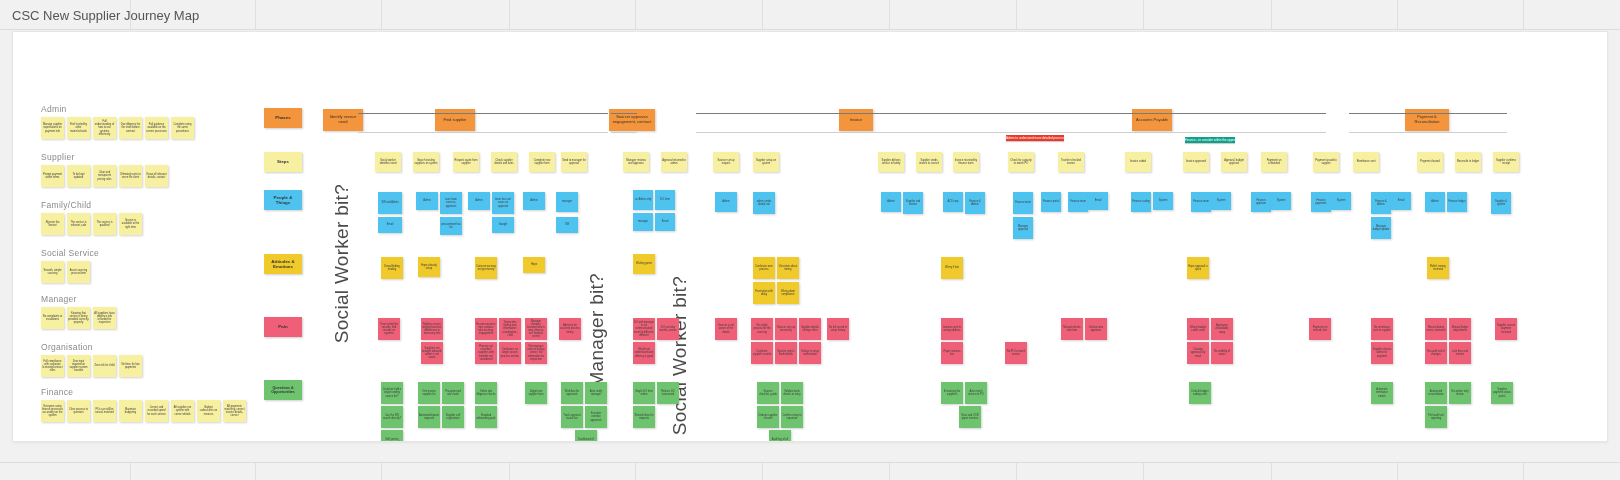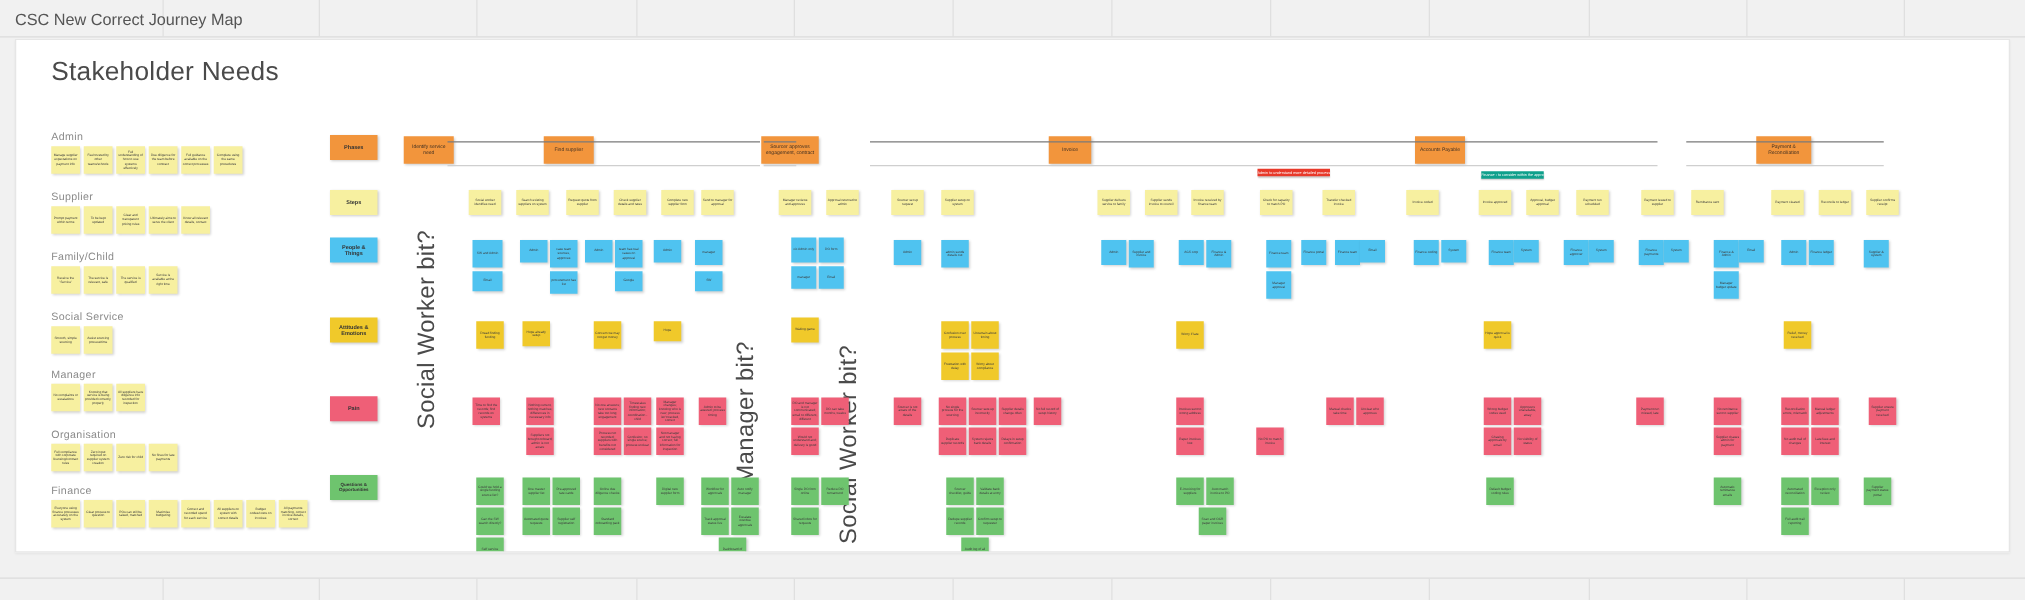--- a/index.html
+++ b/index.html
@@ -136,39 +136,38 @@
   }
 
   
   .map-note { position: absolute; }
 </style>
 </head>
 <body>
 
 <div class="grid-strip" id="top-strip">
   <div class="grid-cell" style="width:131px">
-    <span class="doc-title">CSC New Correct Journey Map</span>
+    <span class="doc-title">CSC New Supplier Journey Map</span>
   </div>
   <div class="grid-cell" style="width:125px"></div>
   <div class="grid-cell" style="width:126px"></div>
   <div class="grid-cell" style="width:128px"></div>
   <div class="grid-cell" style="width:126px"></div>
   <div class="grid-cell" style="width:127px"></div>
   <div class="grid-cell" style="width:127px"></div>
   <div class="grid-cell" style="width:127px"></div>
   <div class="grid-cell" style="width:127px"></div>
   <div class="grid-cell" style="width:128px"></div>
   <div class="grid-cell" style="width:126px"></div>
   <div class="grid-cell" style="width:126px"></div>
   <div class="grid-cell" style="width:126px;border-right:none"></div>
 </div>
 
 <div id="canvas">
 
-  <div class="board-title">Stakeholder Needs</div>
 
   <div class="sk-group" style="left:28px; top:72px">
     <div class="sk-label">Admin</div>
     <div class="sk-notes">
       <div class="note n-yellowpale sk-note">Manage supplier expectations on payment info</div>
       <div class="note n-yellowpale sk-note">Feel trusted by other teams/schools</div>
       <div class="note n-yellowpale sk-note">Full understanding of how to use systems effectively</div>
       <div class="note n-yellowpale sk-note">Due diligence for the team before contract</div>
       <div class="note n-yellowpale sk-note">Full guidance available on the correct processes</div>
       <div class="note n-yellowpale sk-note">Complete using the same procedures</div>

